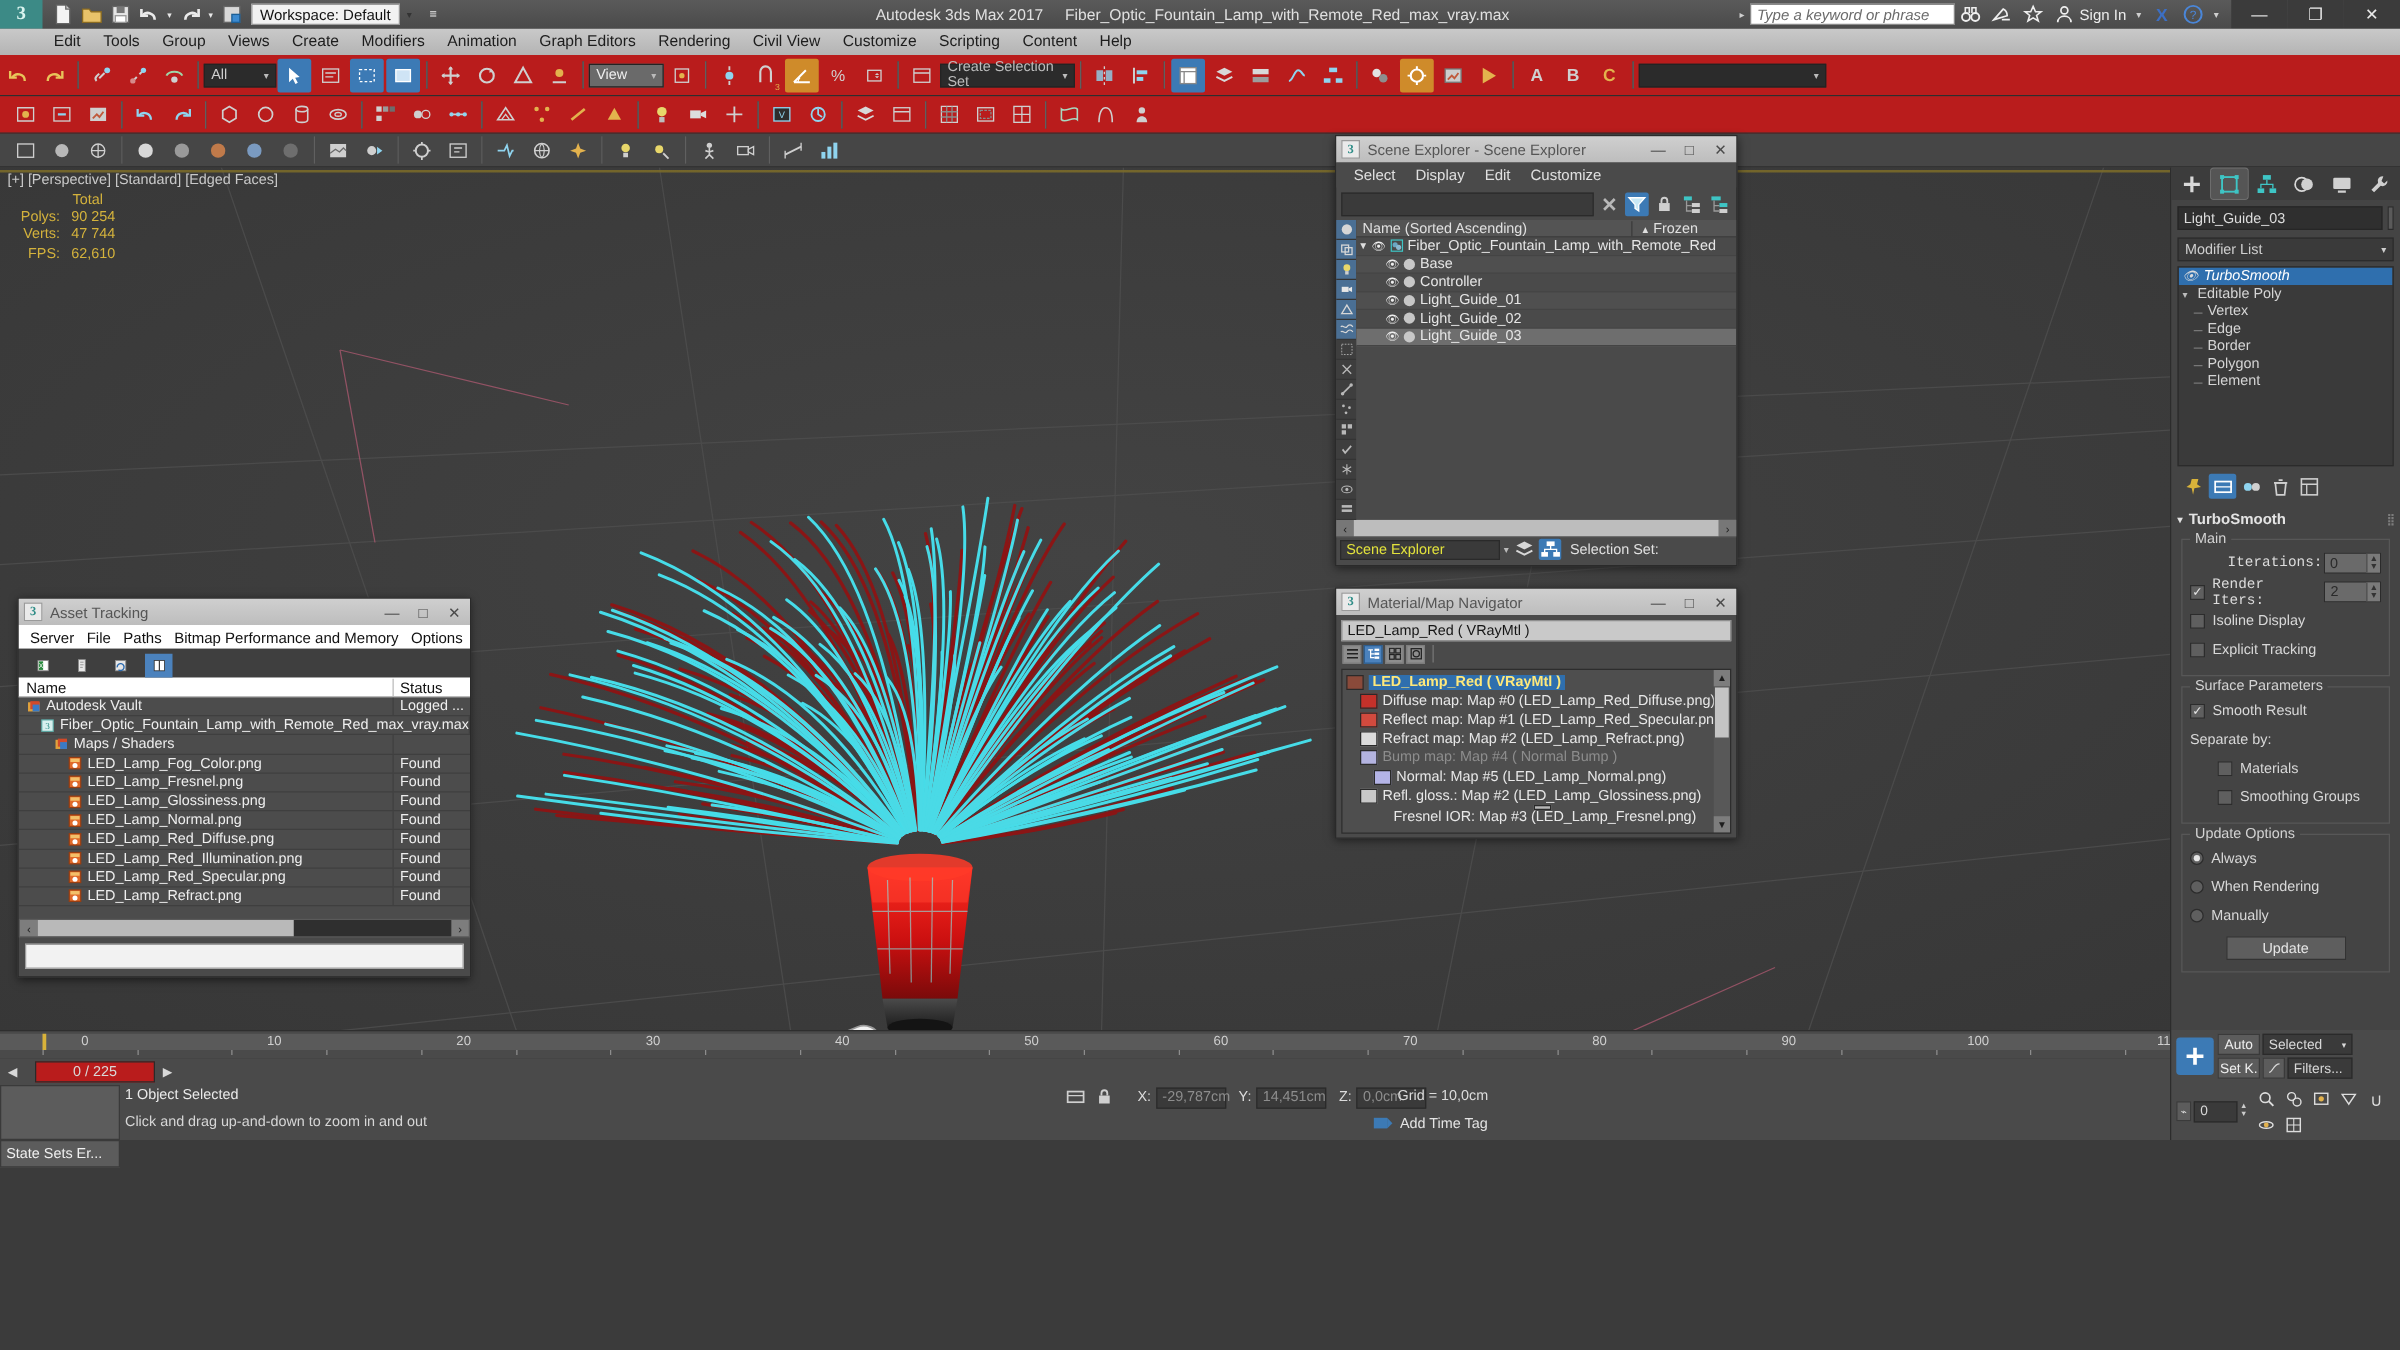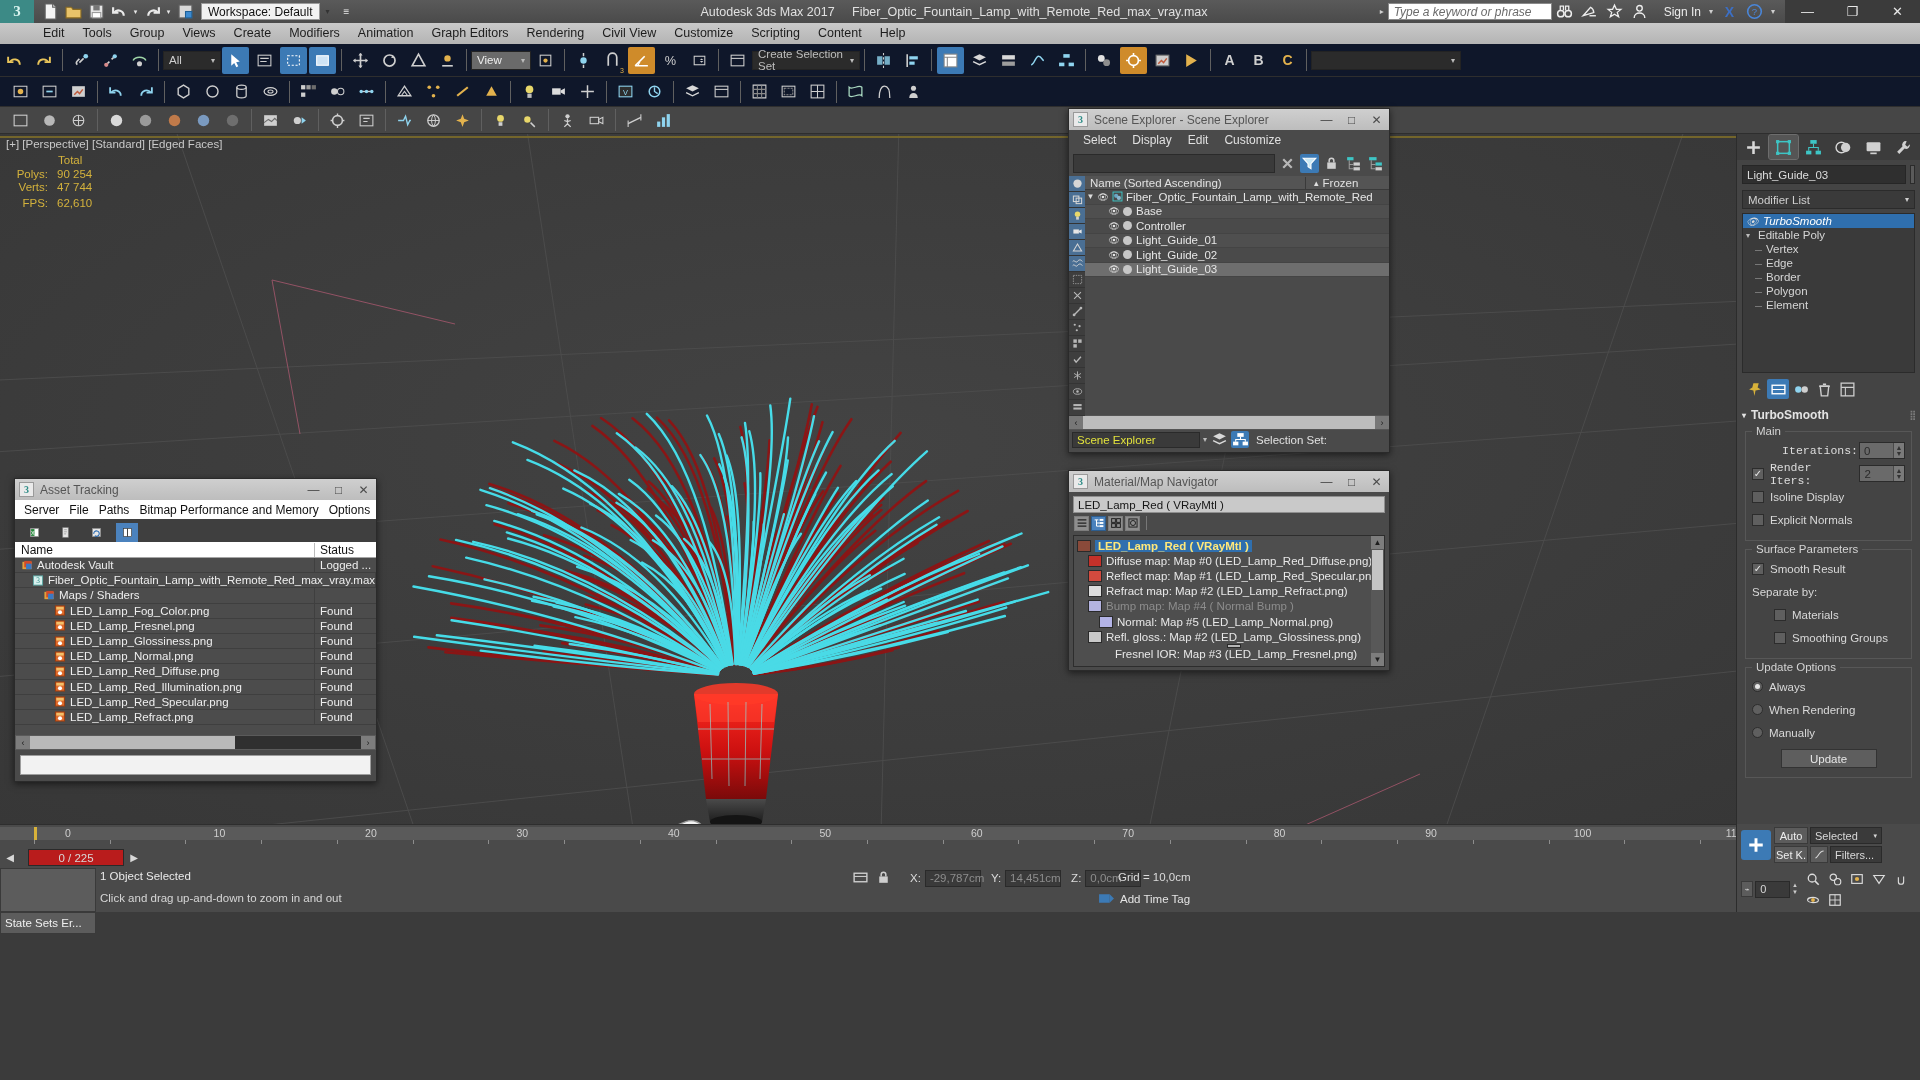--- a/index.html
+++ b/index.html
@@ -23,34 +23,34 @@
      color:#333; font-size:8px;}
   .tb-title { position:absolute; left:0; right:12px; text-align:center; color:#e0e0e0;
      font-size:12.5px; pointer-events:none; }
   .tb-right { margin-left:auto; display:flex; align-items:center; height:23px; }
   .searchbox { width:164px; height:17px; background:#fff; border:1px solid #8a8a8a;
      color:#6b6b6b; font-style:italic; font-size:12px; padding:0 5px; display:flex;
      align-items:center; }
   .tri { width:12px; text-align:center; color:#cfcfcf; font-size:8px; }
   .ico-btn { width:25px; height:23px; display:flex; align-items:center; justify-content:center;
      color:#e6e6e6; }
-  .signin { display:flex; align-items:center; gap:16px; color:#ececec; font-size:12px;
+  .signin { display:flex; align-items:center; gap:4px; color:#ececec; font-size:12px;
      padding:0 4px; }
   .wbtns { display:flex; margin-left:6px; }
   .wbtn { width:45px; height:23px; display:flex; align-items:center; justify-content:center;
      color:#e8e8e8; font-size:13px; background:#3b3b3b; }
 
   
   .menubar { position:absolute; left:0; top:23px; width:1920px; height:21px;
      background:linear-gradient(#c9c9c9,#b4b4b4); display:flex; align-items:center;
      padding-left:34px; }
   .menubar .mi { padding:0 9px; height:21px; line-height:21px; color:#1d1d1d; font-size:12.5px; }
 
   
-  .toolbar { position:absolute; left:0; width:1920px; background:#0f172a;
+  .toolbar { position:absolute; left:0; width:1920px; background:#b91c1c;
      border-bottom:1px solid #2e2e2e; display:flex; align-items:center; }
   #tb1 { top:44px; height:33px; }
   #tb2 { top:77px; height:30px; }
   #tb3 { top:107px; height:27px; background:#464646; }
   .tbtn { width:27px; height:27px; margin:0 1px; display:flex; align-items:center;
      justify-content:center; border-radius:2px; position:relative; }
   .tbtn.on { background:#3c7ab5; }
   .tbtn.on2 { background:#cf8b2a; }
   .sep { width:1px; height:22px; background:#383838; margin:0 4px;
      border-right:1px solid #606060; }
@@ -1904,21 +1904,21 @@
                 <span>2</span>
                 <span class="arrows">▲<br>▼</span>
               </span>
             </div>
             <div class="frow">
               <span class="cb"></span>
               <span>Isoline Display</span>
             </div>
             <div class="frow">
               <span class="cb"></span>
-              <span>Explicit Normals</span>
+              <span>Explicit Tracking</span>
             </div>
           </div>
           <div class="group">
             <div class="lg">Surface Parameters</div>
             <div class="frow">
               <span class="cb">✓</span>
               <span>Smooth Result</span>
             </div>
             <div class="frow">
               <span>Separate by:</span>

